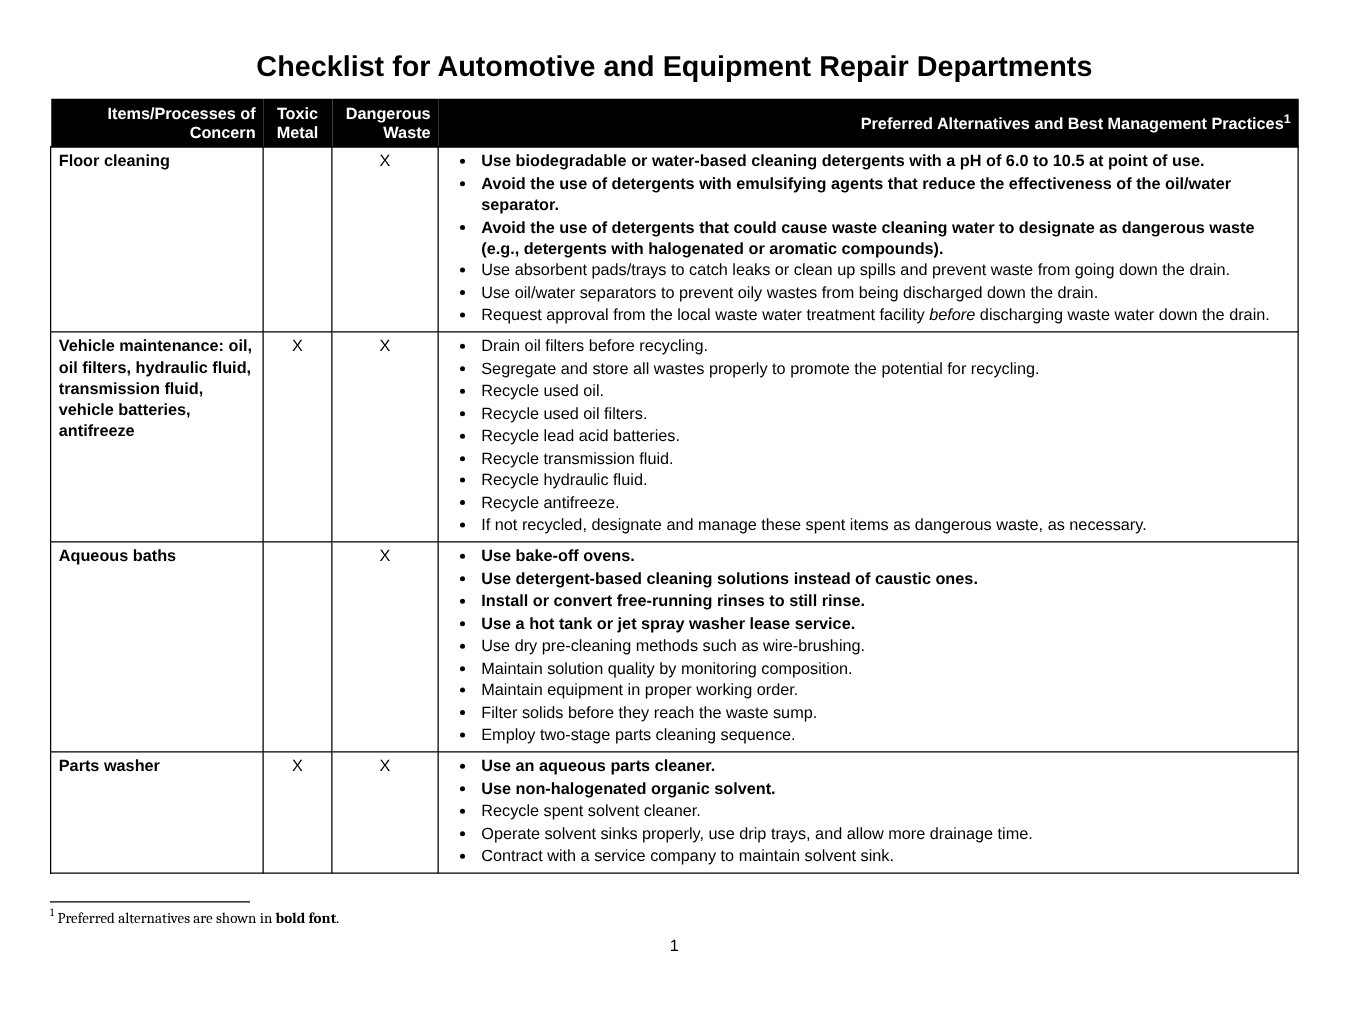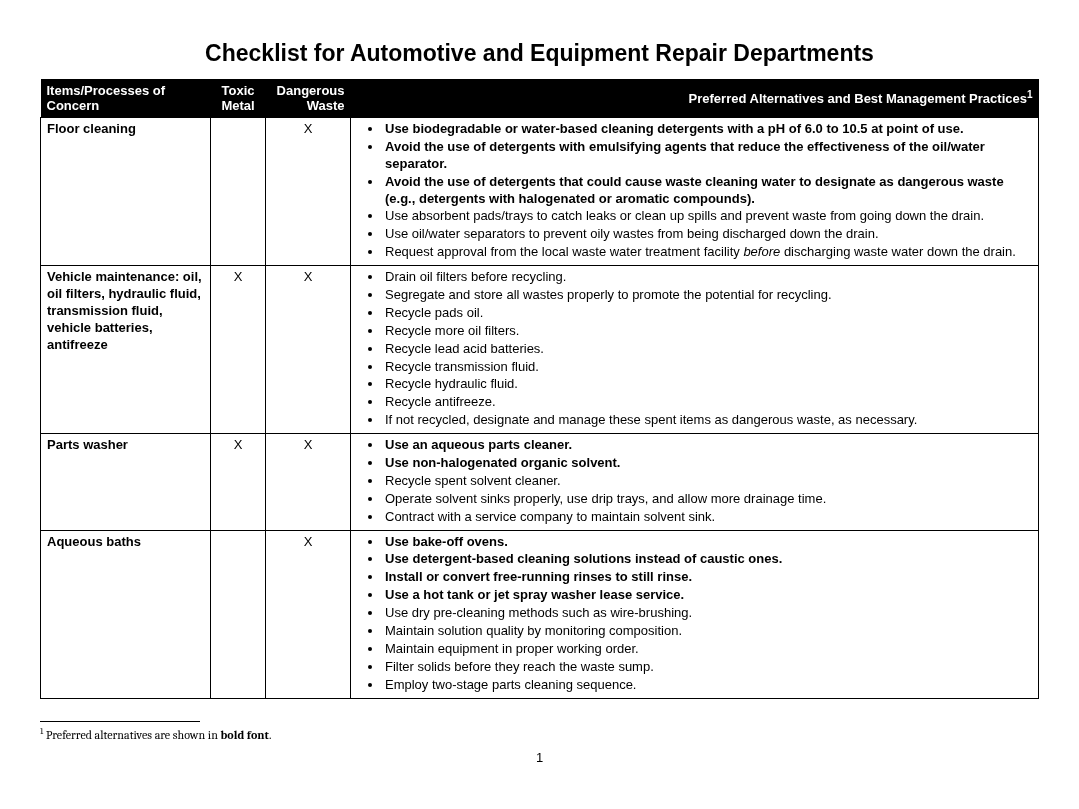--- a/index.html
+++ b/index.html
@@ -22,21 +22,21 @@
     table-layout: fixed;
   }
   thead th {
     background: #000;
     color: #fff;
     font-weight: bold;
     padding: 4px 6px;
     vertical-align: middle;
     font-size: 13px;
   }
-  th.col-item { width: 170px; text-align: left; }
+  th.col-item { width: 170px; text-align: right; }
   th.col-toxic { width: 55px; text-align: center; }
   th.col-danger { width: 85px; text-align: right; }
   th.col-pref { text-align: right; }
   tbody td {
     border: 1px solid #000;
     vertical-align: top;
     padding: 3px 6px;
     font-size: 13px;
     line-height: 1.3;
   }
@@ -112,41 +112,27 @@
         </td>
       </tr>
       <tr>
         <td class="col-item">Vehicle maintenance: oil, oil filters, hydraulic fluid, transmission fluid, vehicle batteries, antifreeze</td>
         <td class="col-toxic">X</td>
         <td class="col-danger">X</td>
         <td class="col-pref">
           <ul class="bullets">
             <li>Drain oil filters before recycling.</li>
             <li>Segregate and store all wastes properly to promote the potential for recycling.</li>
-            <li>Recycle pads oil.</li>
-            <li>Recycle more oil filters.</li>
+            <li>Recycle used oil.</li>
+            <li>Recycle used oil filters.</li>
             <li>Recycle lead acid batteries.</li>
             <li>Recycle transmission fluid.</li>
             <li>Recycle hydraulic fluid.</li>
             <li>Recycle antifreeze.</li>
             <li>If not recycled, designate and manage these spent items as dangerous waste, as necessary.</li>
-          </ul>
-        </td>
-      </tr>
-      <tr>
-        <td class="col-item">Parts washer</td>
-        <td class="col-toxic">X</td>
-        <td class="col-danger">X</td>
-        <td class="col-pref">
-          <ul class="bullets">
-            <li class="bold">Use an aqueous parts cleaner.</li>
-            <li class="bold">Use non-halogenated organic solvent.</li>
-            <li>Recycle spent solvent cleaner.</li>
-            <li>Operate solvent sinks properly, use drip trays, and allow more drainage time.</li>
-            <li>Contract with a service company to maintain solvent sink.</li>
           </ul>
         </td>
       </tr>
       <tr>
         <td class="col-item">Aqueous baths</td>
         <td class="col-toxic"></td>
         <td class="col-danger">X</td>
         <td class="col-pref">
           <ul class="bullets">
             <li class="bold">Use bake-off ovens.</li>
@@ -154,20 +140,34 @@
             <li class="bold">Install or convert free-running rinses to still rinse.</li>
             <li class="bold">Use a hot tank or jet spray washer lease service.</li>
             <li>Use dry pre-cleaning methods such as wire-brushing.</li>
             <li>Maintain solution quality by monitoring composition.</li>
             <li>Maintain equipment in proper working order.</li>
             <li>Filter solids before they reach the waste sump.</li>
             <li>Employ two-stage parts cleaning sequence.</li>
           </ul>
         </td>
       </tr>
+      <tr>
+        <td class="col-item">Parts washer</td>
+        <td class="col-toxic">X</td>
+        <td class="col-danger">X</td>
+        <td class="col-pref">
+          <ul class="bullets">
+            <li class="bold">Use an aqueous parts cleaner.</li>
+            <li class="bold">Use non-halogenated organic solvent.</li>
+            <li>Recycle spent solvent cleaner.</li>
+            <li>Operate solvent sinks properly, use drip trays, and allow more drainage time.</li>
+            <li>Contract with a service company to maintain solvent sink.</li>
+          </ul>
+        </td>
+      </tr>
     </tbody>
 </table>
 
 <hr class="footnote-rule">
 <div class="footnote">
   <sup>1</sup><span> Preferred alternatives are shown in </span><b>bold font</b><span>.</span>
 </div>
 
 <div class="page-number">1</div>
 

